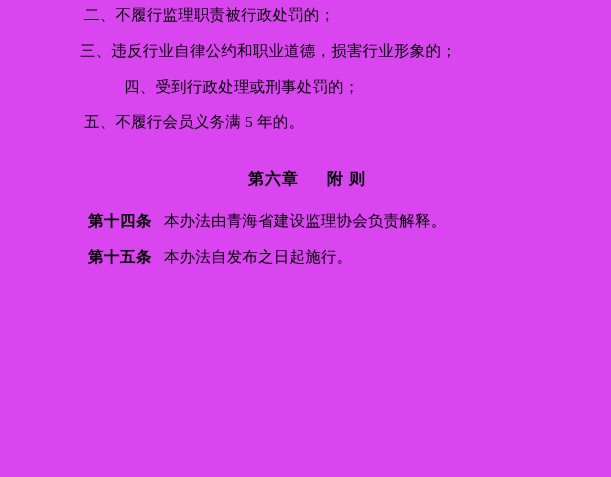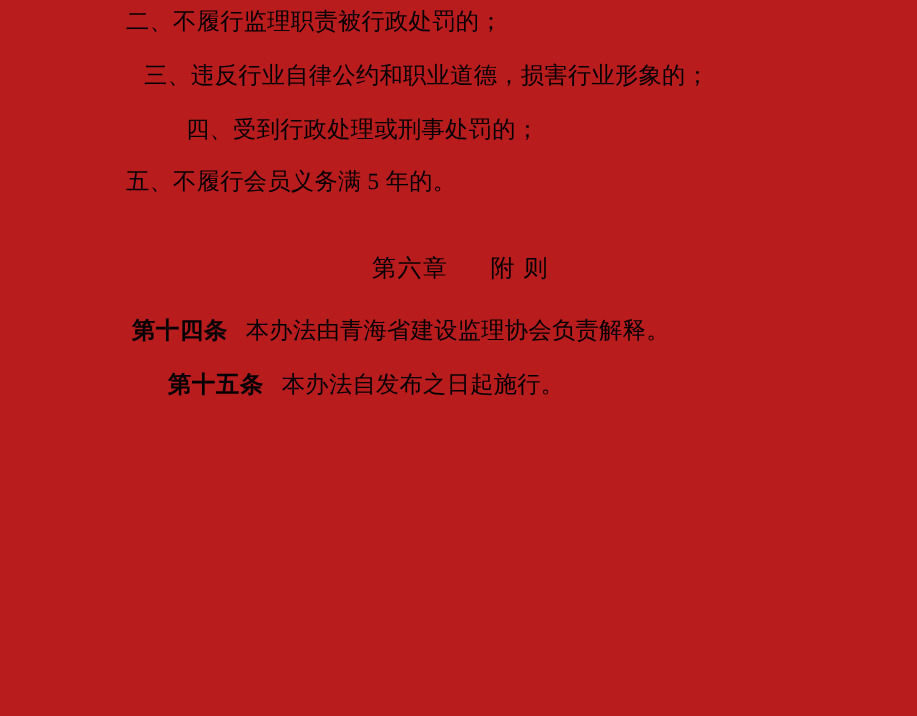--- a/index.html
+++ b/index.html
@@ -11,66 +11,66 @@
     width: 611px;
     height: 477px;
     font-family: "Liberation Serif", "DejaVu Serif", serif;
     color: #000000;
     overflow: hidden;
   }
   .page {
     position: relative;
     width: 611px;
     height: 477px;
-    background: #b91c1c;
+    background: #d946ef;
   }
   .content {
     position: absolute;
     left: 72px;
     top: 0;
     width: 470px;
   }
   .list-item {
     font-size: 15.5px;
     line-height: 1;
     margin: 0;
     padding: 0;
     white-space: nowrap;
     letter-spacing: 0.2px;
   }
   .li1 { position: absolute; left: 12px; top: 7px; }
-  .li2 { position: absolute; left: 24px; top: 43px; }
+  .li2 { position: absolute; left: 8px; top: 43px; }
   .li3 { position: absolute; left: 12px; top: 79px; margin-left: 40px; }
   .li4 { position: absolute; left: 12px; top: 114px; }
 
   .chapter-heading {
     position: absolute;
     left: 0;
     top: 169px;
     width: 470px;
     text-align: center;
     font-size: 16px;
-    font-weight: normal;
+    font-weight: bold;
     letter-spacing: 1px;
     white-space: nowrap;
   }
   .chapter-heading .gap {
     display: inline-block;
     width: 18px;
   }
 
   .article {
     position: absolute;
     left: 16px;
     white-space: nowrap;
     font-size: 15.5px;
     line-height: 1;
   }
   .art1 { top: 213px; }
-  .art2 { top: 249px; margin-left: 24px; }
+  .art2 { top: 249px; }
   .article .art-label {
     font-weight: bold;
     letter-spacing: 0.5px;
   }
   .article .art-text {
     letter-spacing: 0.2px;
     margin-left: 8px;
   }
 </style>
 </head>

